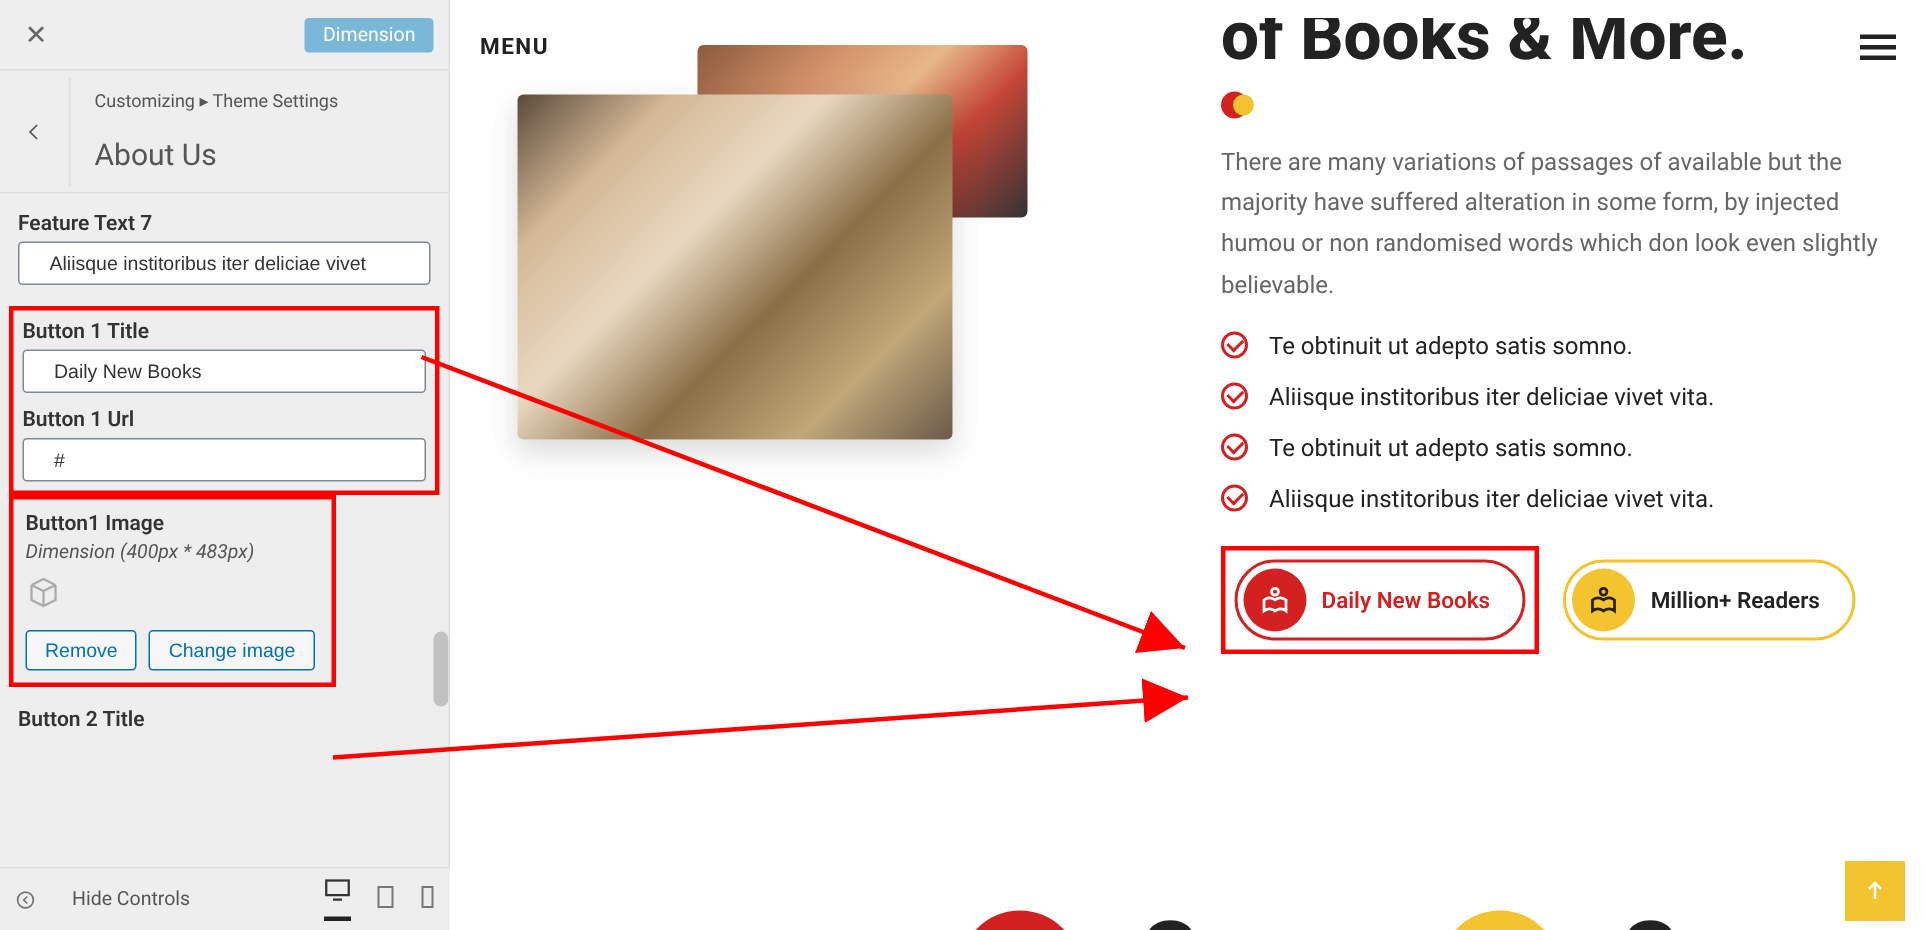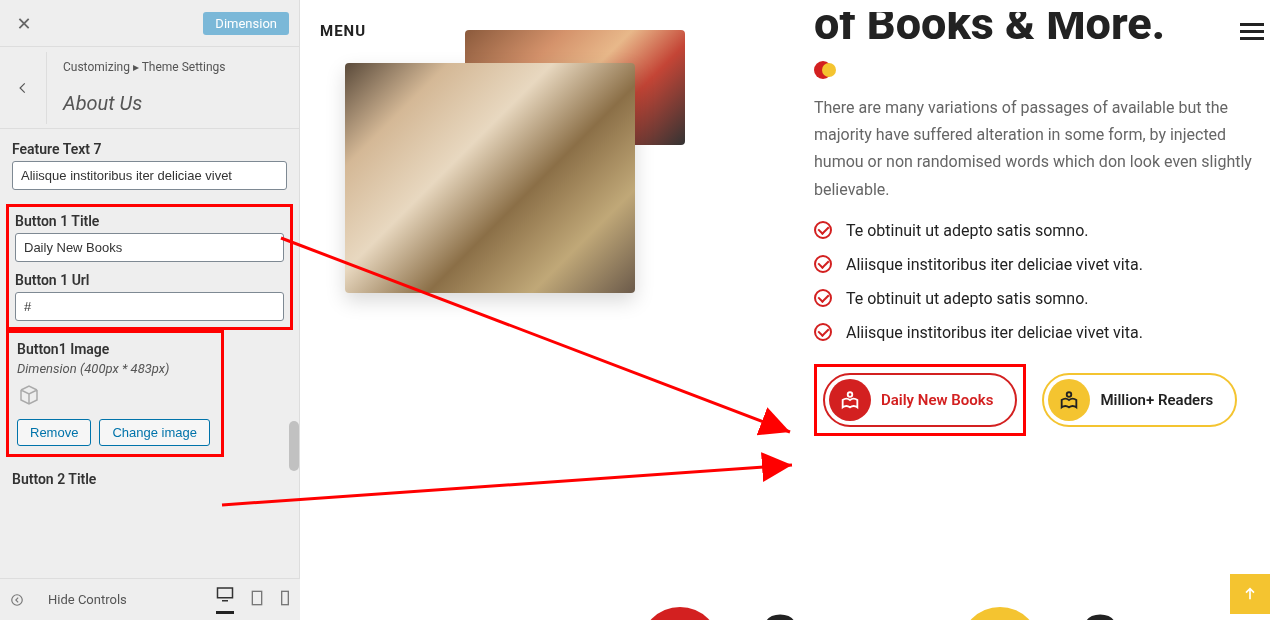--- a/index.html
+++ b/index.html
@@ -9,25 +9,25 @@
 .sidebar { position: absolute; left: 0; top: 0; width: 300px; height: 620px; background: #eee; border-right: 1px solid #ddd; }
 .sidebar-top { height: 47px; border-bottom: 1px solid #ddd; display: flex; align-items: center; justify-content: space-between; padding: 0 10px; }
 .close-btn { width: 28px; height: 28px; display: flex; align-items: center; justify-content: center; font-size: 18px; cursor: pointer; color: #666; }
 .published { background: #7bb8d8; color: #fff; padding: 4px 12px; border-radius: 3px; font-size: 13px; }
 
 .sidebar-header { display: flex; align-items: center; border-bottom: 1px solid #ddd; }
 .back-btn { width: 47px; height: 72px; display: flex; align-items: center; justify-content: center; border-right: 1px solid #ddd; cursor: pointer; }
 .back-btn svg { width: 14px; height: 14px; }
 .header-text { padding: 13px 16px; flex: 1; }
 .breadcrumb { color: #555; font-size: 12px; }
-.section-title { font-size: 20px; color: #555; margin-top: 17px; font-weight: 400; font-style: italic; }
+.section-title { font-size: 20px; color: #555; margin-top: 17px; font-weight: 400; }
 
 .sidebar-body { padding: 12px; height: 460px; overflow-y: auto; position: relative; }
 .field-label { font-weight: 600; color: #333; font-size: 14px; margin-bottom: 4px; display: block; }
-.field-input { width: 100%; padding: 6px 8px; border: 1px solid #7e8993; border-radius: 3px; font-size: 13px; background: #fff; color: #333; }
+.field-input { width: 100%; padding: 6px 20px; border: 1px solid #7e8993; border-radius: 3px; font-size: 13px; background: #fff; color: #333; }
 .field-group { margin-bottom: 14px; }
 
 .red-box-1 { border: 3px solid red; padding: 6px; margin-left: -6px; margin-right: -6px; }
 .red-box-1 .field-group { margin-bottom: 10px; }
 .red-box-1 .field-group:last-child { margin-bottom: 0; }
 .red-box-2 { border: 3px solid red; padding: 8px; margin-left: -6px; width: 218px; margin-bottom: 14px; }
 .dimension { font-style: italic; color: #555; font-size: 13px; margin: 3px 0 6px; }
 .thumb-placeholder { width: 24px; height: 24px; margin-bottom: 10px; }
 .btn-row { display: flex; gap: 8px; }
 .link-btn { background: #f6f6f6; border: 1px solid #0073aa; color: #0073aa; padding: 5px 12px; border-radius: 3px; font-size: 13px; cursor: pointer; }

